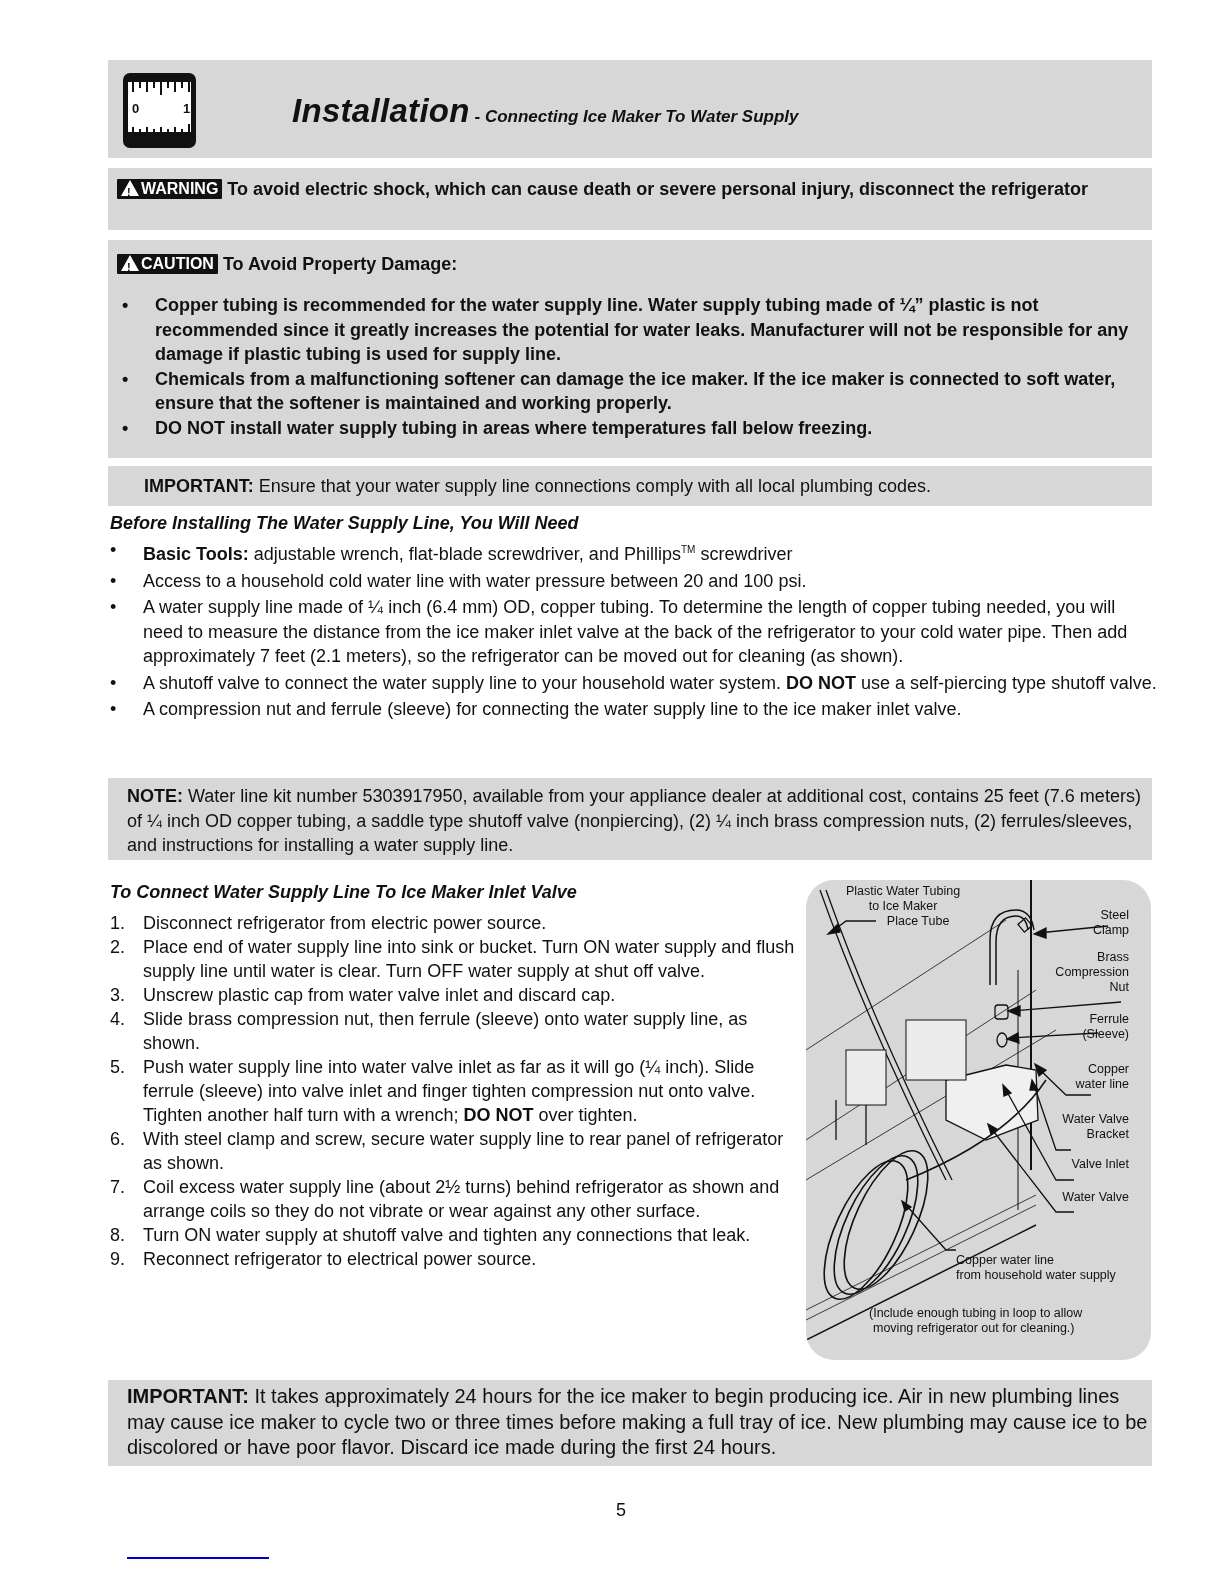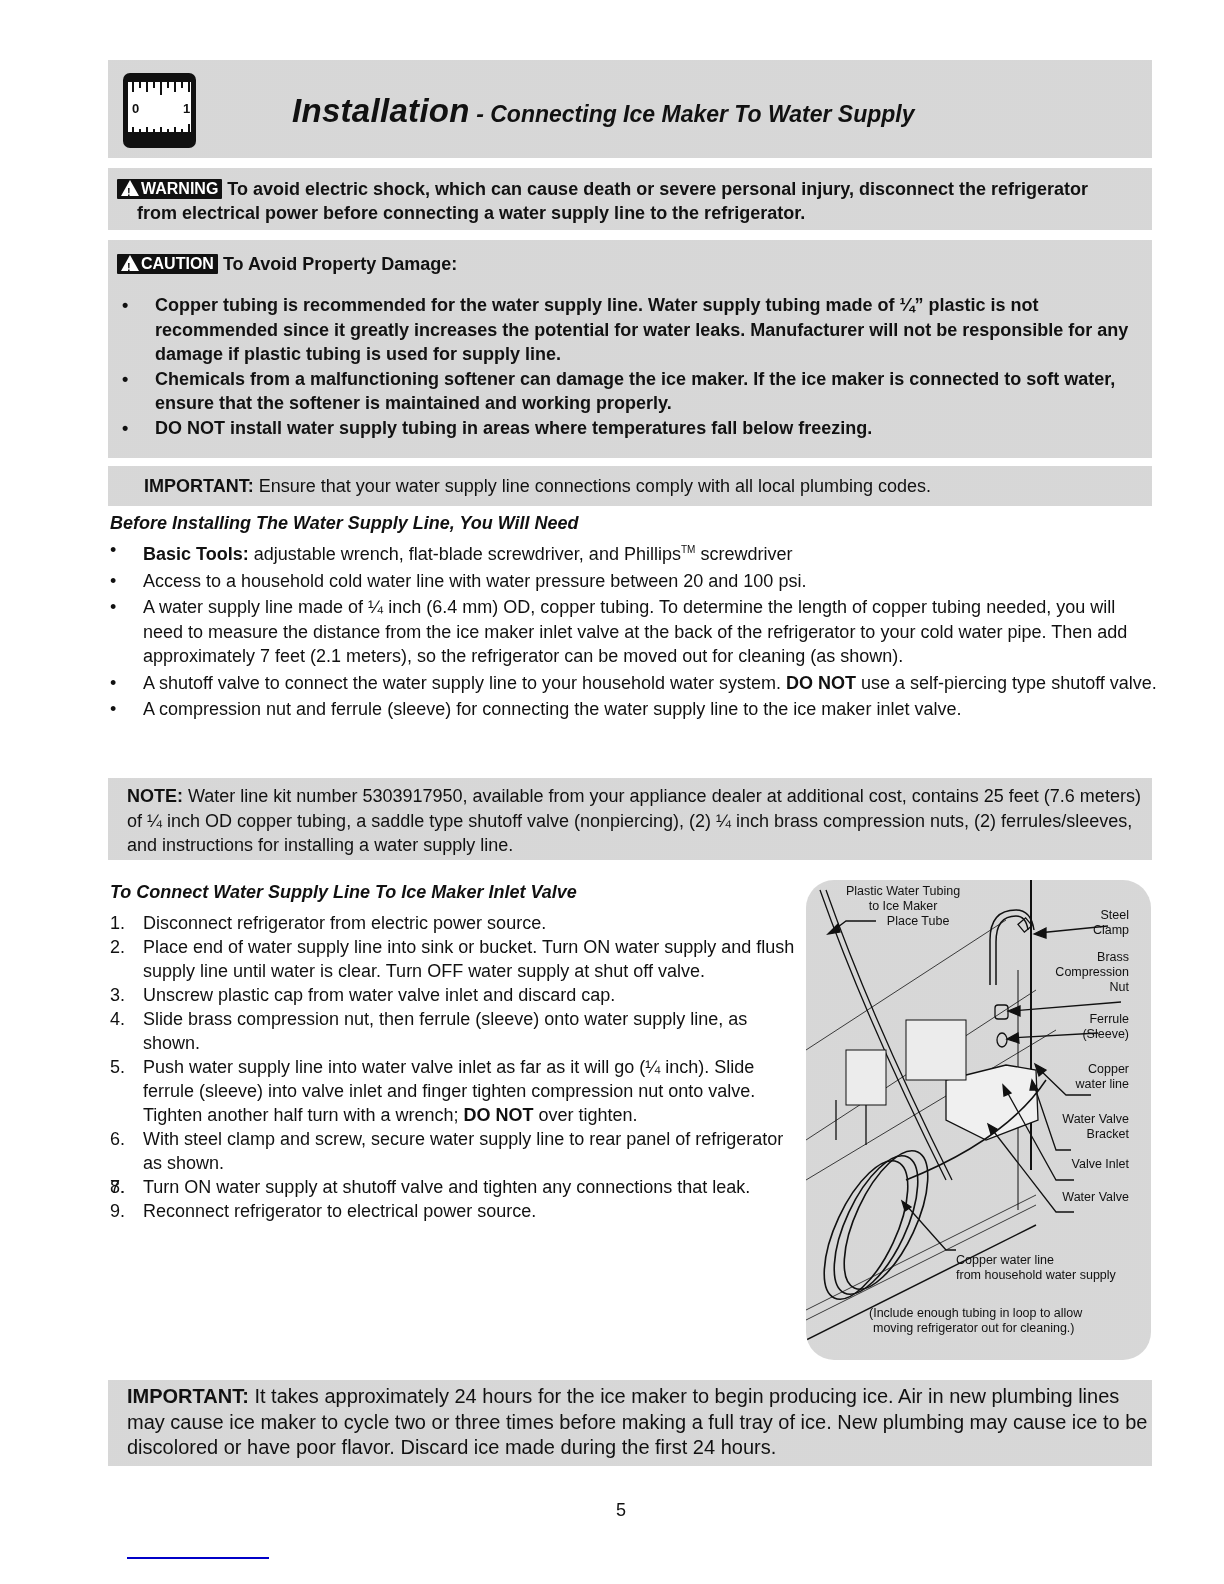--- a/index.html
+++ b/index.html
@@ -13,21 +13,21 @@
     .abs { position: absolute; }
 
     
     #header { left: 108px; top: 60px; width: 1044px; height: 98px; }
     #ruler-icon { left: 123px; top: 73px; width: 73px; height: 75px; background: #111; border-radius: 7px; }
     #ruler-icon .face { position: absolute; left: 5px; top: 9px; width: 63px; height: 50px; background: #fff; }
     #ruler-icon .tick { position: absolute; width: 2px; background: #111; }
     #ruler-icon .num { position: absolute; font-size: 13px; font-weight: bold; color: #111; top: 19px; }
     #title { left: 292px; top: 92px; white-space: nowrap; font-style: italic; font-weight: bold; color: #111; }
     #title .main { font-size: 33px; letter-spacing: 0.3px; }
-    #title .sub { font-size: 23px; }
+    #title .sub { font-size: 17px; }
 
     
     #warning-box { left: 108px; top: 168px; width: 1044px; height: 62px; }
     .badge { display: inline-block; background: #111; color: #fff; font-weight: bold; padding: 0 4px; line-height: 20px; font-size: 16px; vertical-align: 1px; border-radius: 1px; }
     .badge .tri { display: inline-block; width: 0; height: 0; border-left: 9px solid transparent; border-right: 9px solid transparent; border-bottom: 16px solid #fff; position: relative; margin-right: 2px; vertical-align: -2px; }
     .badge .tri::after { content: "!"; position: absolute; left: -3px; top: 2px; color: #111; font-size: 11px; font-weight: bold; }
     #warning-text { left: 117px; top: 177px; width: 1030px; font-size: 18px; font-weight: bold; line-height: 24px; }
     #warning-text .line2 { padding-left: 20px; display: block; }
 
     
@@ -101,21 +101,20 @@
   </div>
 </div>
 <div id="title" class="abs">
   <span class="main">Installation</span><span class="sub"> - Connecting Ice Maker To Water Supply</span>
 </div>
 
 <div id="warning-box" class="abs shade"></div>
 <div id="warning-text" class="abs">
   <span class="badge"><span class="tri"></span><span>WARNING</span></span>
   <span>To avoid electric shock, which can cause death or severe personal injury, disconnect the refrigerator</span>
-  <span class="line2">from electrical power before connecting a water supply line to the refrigerator.</span>
 </div>
 
 <div id="caution-box" class="abs shade"></div>
 <div id="caution-head" class="abs">
   <span class="badge"><span class="tri"></span><span>CAUTION</span></span>
   <span>To Avoid Property Damage:</span>
 </div>
 <ul id="caution-list" class="abs">
   <li>Copper tubing is recommended for the water supply line. Water supply tubing made of ¼” plastic is not recommended since it greatly increases the potential for water leaks. Manufacturer will not be responsible for any damage if plastic tubing is used for supply line.</li>
   <li>Chemicals from a malfunctioning softener can damage the ice maker. If the ice maker is connected to soft water, ensure that the softener is maintained and working properly.</li>
@@ -142,21 +141,21 @@
 </div>
 
 <div id="connect-heading" class="abs">To Connect Water Supply Line To Ice Maker Inlet Valve</div>
 <ol id="steps" class="abs">
   <li><span class="n">1.</span><span>Disconnect refrigerator from electric power source.</span></li>
   <li><span class="n">2.</span><span>Place end of water supply line into sink or bucket. Turn ON water supply and flush supply line until water is clear. Turn OFF water supply at shut off  valve.</span></li>
   <li><span class="n">3.</span><span>Unscrew plastic cap from water valve inlet and discard cap.</span></li>
   <li><span class="n">4.</span><span>Slide brass compression nut, then ferrule (sleeve) onto water supply line, as shown.</span></li>
   <li><span class="n">5.</span><span>Push water supply line into water valve inlet as far as it will go (¼ inch). Slide ferrule (sleeve) into valve inlet and finger tighten compression nut onto valve. Tighten another half turn with a wrench; </span><b>DO NOT</b><span> over tighten.</span></li>
   <li><span class="n">6.</span><span>With steel clamp and screw, secure water supply line to rear panel of refrigerator as shown.</span></li>
-  <li><span class="n">7.</span></li>
+  <li><span class="n">7.</span><span>Coil excess water supply line (about 2½ turns) behind refrigerator as shown and arrange coils so they do not vibrate or wear against any other surface.</span></li>
   <li><span class="n">8.</span><span>Turn ON water supply at shutoff valve and tighten any connections that leak.</span></li>
   <li><span class="n">9.</span><span>Reconnect refrigerator to electrical power source.</span></li>
 </ol>
 
 <div id="figure" class="abs shade">
   <svg width="345" height="480" viewBox="0 0 345 480">
     <g fill="none" stroke="#111" stroke-width="1.3">
 
       <path d="M14 10 Q60 140 140 300"></path>
       <path d="M20 10 Q66 140 146 300"></path>

